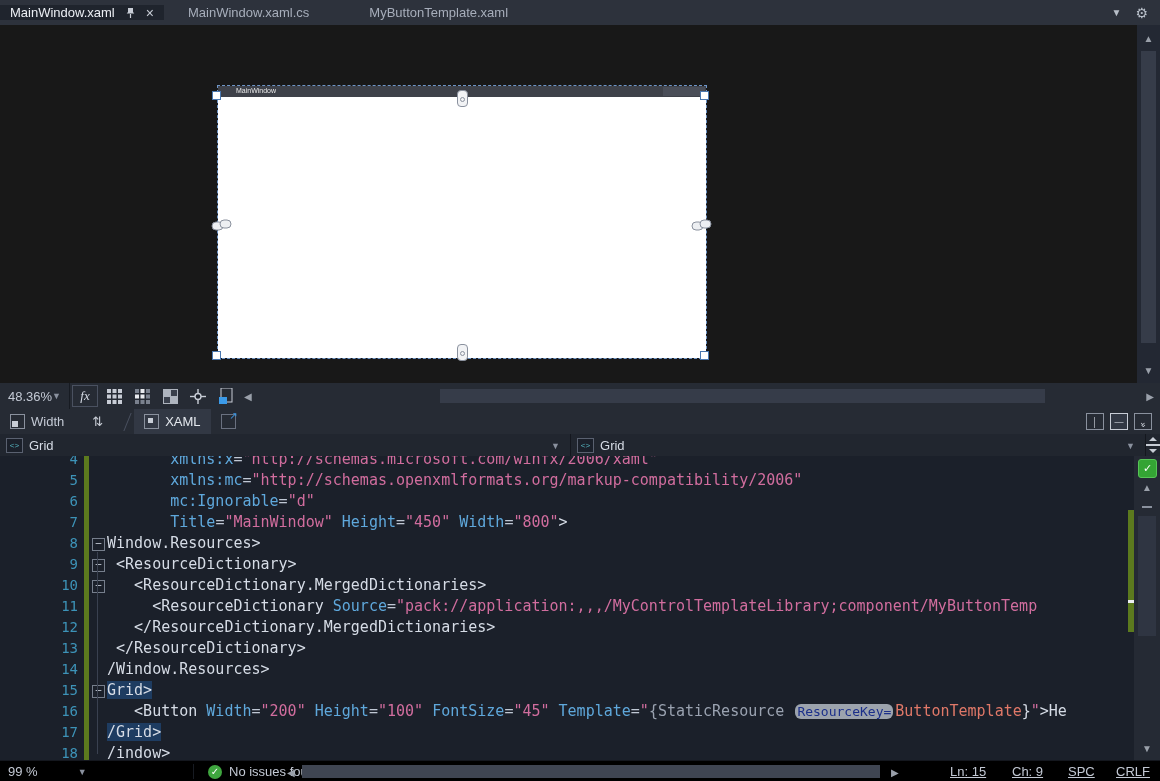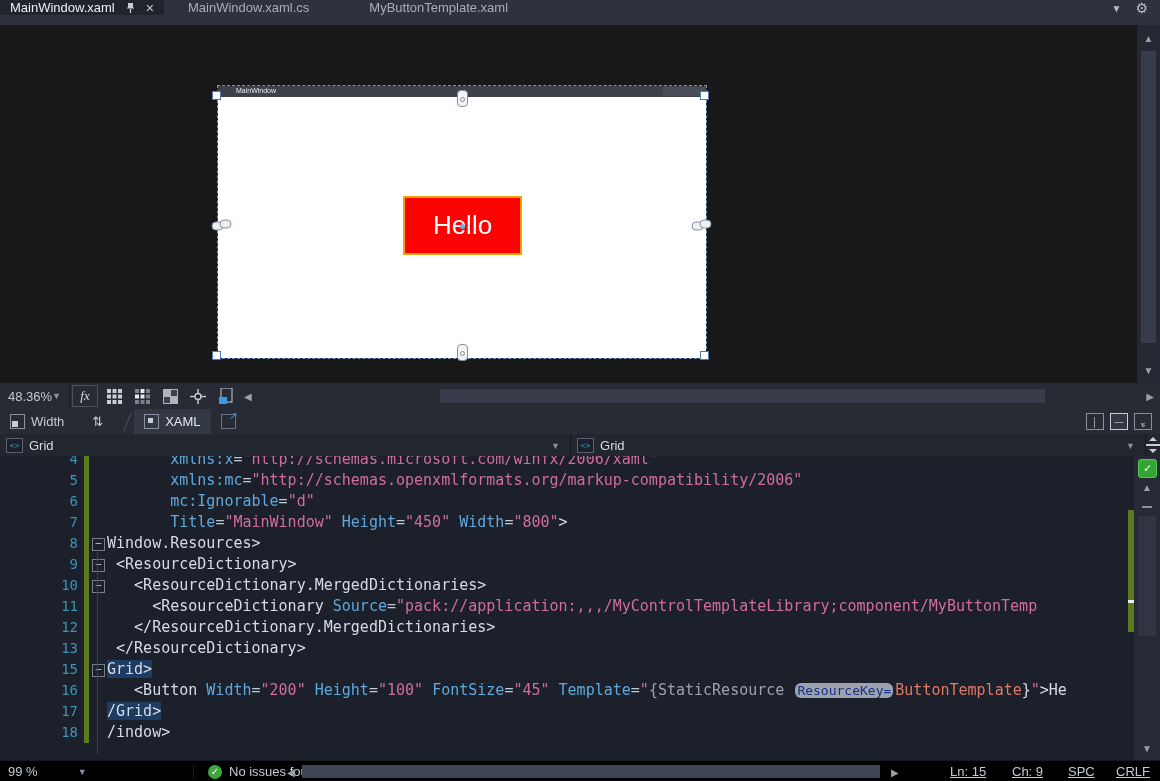--- a/index.html
+++ b/index.html
@@ -1,20 +1,20 @@
 <!DOCTYPE html>
 <html><head>
 <meta charset="utf-8">
 <style>
   html,body{margin:0;padding:0;background:#000;}
   #app{position:relative;width:1160px;height:781px;overflow:hidden;background:#181818;
        font-family:"Liberation Sans",sans-serif;color:#C3C9D4;font-size:13px;}
   .ab{position:absolute;}
   
-  .tabbar{left:0;top:0;width:1160px;height:25px;background:#2D323C;display:flex;align-items:flex-start;}
+  .tabbar{left:0;top:0;width:1160px;height:25px;background:#2D323C;display:flex;align-items:center;}
   .dtab{display:flex;align-items:center;padding:0 10px;color:#A7AEBB;cursor:default;}
   .dtab.active{background:#1F242D;color:#ECEFF4;}
   .dtab .pin{margin-left:10px;display:inline-flex;}
   .dtab .x{margin-left:10px;color:#C8CDD6;font-size:14px;line-height:1;}
   .tabbar-right{margin-left:auto;display:flex;align-items:center;gap:14px;padding-right:12px;color:#B8BFC9;}
   
   .design{left:0;top:25px;width:1160px;height:358px;background:#181818;overflow:hidden;}
   .artboard{left:218px;top:61px;width:488px;height:272px;outline:1px dashed #6F96C8;background:#FFF;}
   .ab-title{left:0;top:0;width:488px;height:11px;background:#3E4149;}
   .ab-title .t{position:absolute;left:18px;top:1px;font-size:7px;color:#E8E8E8;letter-spacing:0;}
@@ -98,24 +98,20 @@
     </div>
   </div>
 
   <div class="ab design">
 
     <div class="ab artboard">
       <div class="ab ab-title">
         <span class="t">MainWindow</span>
         <span class="btns"></span>
       </div>
-      <div class="ab xbtn" style="left:185px;top:110px;width:115px;height:55px;">
-        <span class="ab" style="left:55px;top:26px;width:5px;height:5px;border-radius:50%;background:#7AA9E8;"></span>
-        <span>Hello</span>
-      </div>
     </div>
 
     <div class="ab hsq" style="left:212px;top:66px;"></div>
     <div class="ab hsq" style="left:700px;top:66px;"></div>
     <div class="ab hsq" style="left:212px;top:326px;"></div>
     <div class="ab hsq" style="left:700px;top:326px;"></div>
     <div class="ab handle-caps" style="left:457px;top:65px;"></div>
     <div class="ab handle-caps" style="left:457px;top:319px;"></div>
     <svg class="ab" style="left:211px;top:194px;" width="22" height="14">
       <rect x="1" y="3" width="11" height="8" rx="4" fill="#EDEFF2" stroke="#8A919E"></rect>
@@ -255,20 +251,21 @@
         <div class="cl"><span class="lnum">4</span><span class="chg on"></span><span class="fold"></span><span class="ctext"><span class="tok-a">       xmlns:x</span><span class="tok-p">=</span><span class="tok-s">"http://schemas.microsoft.com/winfx/2006/xaml"</span></span></div>
         <div class="cl"><span class="lnum">5</span><span class="chg on"></span><span class="fold"></span><span class="ctext"><span class="tok-a">       xmlns:mc</span><span class="tok-p">=</span><span class="tok-s">"http://schemas.openxmlformats.org/markup-compatibility/2006"</span></span></div>
         <div class="cl"><span class="lnum">6</span><span class="chg on"></span><span class="fold"></span><span class="ctext"><span class="tok-a">       mc:Ignorable</span><span class="tok-p">=</span><span class="tok-s">"d"</span></span></div>
         <div class="cl"><span class="lnum">7</span><span class="chg on"></span><span class="fold"></span><span class="ctext"><span class="tok-a">       Title</span><span class="tok-p">=</span><span class="tok-s">"MainWindow"</span><span class="tok-t"> </span><span class="tok-a">Height</span><span class="tok-p">=</span><span class="tok-s">"450"</span><span class="tok-t"> </span><span class="tok-a">Width</span><span class="tok-p">=</span><span class="tok-s">"800"</span><span class="tok-t">&gt;</span></span></div>
         <div class="cl"><span class="lnum">8</span><span class="chg on"></span><span class="fold"><span class="fbox">−</span></span><span class="ctext"><span class="tok-t">Window.Resources&gt;</span></span></div>
         <div class="cl"><span class="lnum">9</span><span class="chg on"></span><span class="fold"><span class="fbox">−</span></span><span class="ctext"><span class="tok-t"> &lt;ResourceDictionary&gt;</span></span></div>
         <div class="cl"><span class="lnum">10</span><span class="chg on"></span><span class="fold"><span class="fbox">−</span></span><span class="ctext"><span class="tok-t">   &lt;ResourceDictionary.MergedDictionaries&gt;</span></span></div>
         <div class="cl"><span class="lnum">11</span><span class="chg on"></span><span class="fold"></span><span class="ctext"><span class="tok-t">     &lt;ResourceDictionary </span><span class="tok-a">Source</span><span class="tok-p">=</span><span class="tok-s">"pack://application:,,,/MyControlTemplateLibrary;component/MyButtonTemp</span></span></div>
         <div class="cl"><span class="lnum">12</span><span class="chg on"></span><span class="fold"></span><span class="ctext"><span class="tok-t">   &lt;/ResourceDictionary.MergedDictionaries&gt;</span></span></div>
         <div class="cl"><span class="lnum">13</span><span class="chg on"></span><span class="fold"></span><span class="ctext"><span class="tok-t"> &lt;/ResourceDictionary&gt;</span></span></div>
+        <div class="cl"><span class="lnum">14</span><span class="chg on"></span><span class="fold"></span><span class="ctext"><span class="tok-t">/Window.Resources&gt;</span></span></div>
         <div class="cl"><span class="lnum">15</span><span class="chg on"></span><span class="fold"><span class="fbox">−</span></span><span class="ctext"><span class="tok-t tok-hl">Grid&gt;</span></span></div>
         <div class="cl"><span class="lnum">16</span><span class="chg on"></span><span class="fold"></span><span class="ctext"><span class="tok-t">   &lt;Button </span><span class="tok-a">Width</span><span class="tok-p">=</span><span class="tok-s">"200"</span><span class="tok-t"> </span><span class="tok-a">Height</span><span class="tok-p">=</span><span class="tok-s">"100"</span><span class="tok-t"> </span><span class="tok-a">FontSize</span><span class="tok-p">=</span><span class="tok-s">"45"</span><span class="tok-t"> </span><span class="tok-a">Template</span><span class="tok-p">=</span><span class="tok-s">"</span><span class="tok-g">{StaticResource </span><span class="tok-k">ResourceKey=</span><span class="tok-r">ButtonTemplate</span><span class="tok-t">}</span><span class="tok-s">"</span><span class="tok-t">&gt;He</span></span></div>
         <div class="cl"><span class="lnum">17</span><span class="chg on"></span><span class="fold"></span><span class="ctext"><span class="tok-t tok-hl">/Grid&gt;</span></span></div>
         <div class="cl"><span class="lnum">18</span><span class="chg on"></span><span class="fold"></span><span class="ctext"><span class="tok-t">/indow&gt;</span></span></div>
       </div>
 
     <div class="ab" style="left:97px;top:96px;width:1px;height:202px;background:#3A4150;"></div>
 
     <div class="ab" style="left:1128px;top:54px;width:6px;height:122px;background:#5C7A1E;"></div>
 

